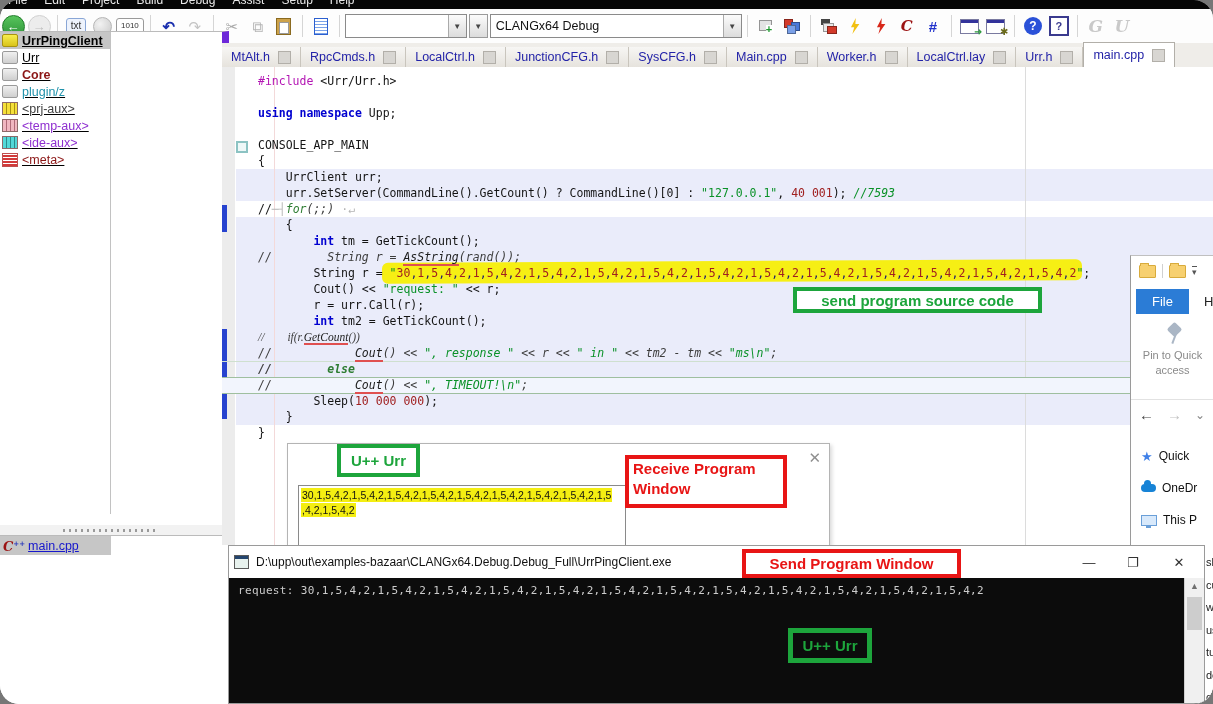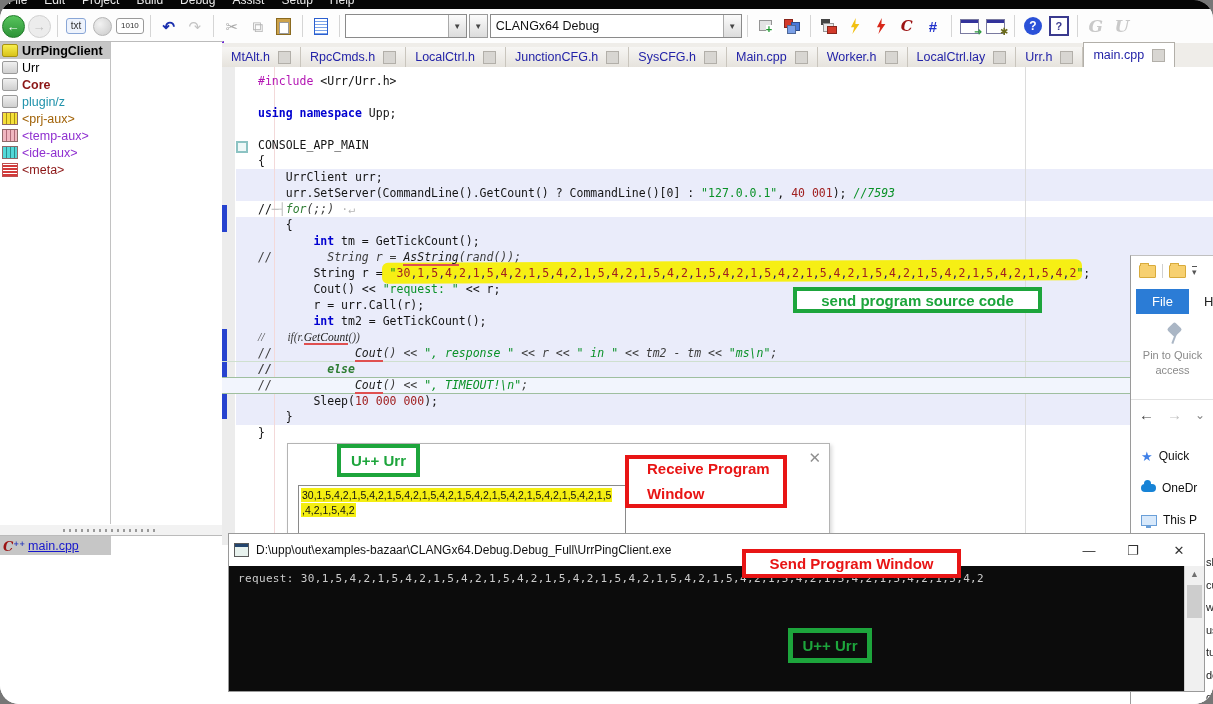--- a/index.html
+++ b/index.html
@@ -39,21 +39,21 @@
   .winico .ovr{position:absolute;right:-4px;bottom:-4px;font-size:10px;line-height:10px;}
   .cubes{position:relative;width:16px;height:14px;}
   .cubes i{position:absolute;width:7px;height:7px;border:1px solid rgba(0,0,0,.35);}
   .helpc{width:18px;height:18px;border-radius:50%;background:#2a51d8;color:#fff;font-weight:bold;font-size:12px;
          display:flex;align-items:center;justify-content:center;}
   .helpb{width:16px;height:16px;border:2px solid #3a3a8e;color:#3a3a8e;font-weight:bold;font-size:11px;
          display:flex;align-items:center;justify-content:center;background:#fff;}
   .gu{font-family:"DejaVu Serif",serif;font-weight:bold;font-size:17px;color:#c9c9c9;font-style:italic;margin:0 3px;}
 
   
-  #sidebar{left:0;top:41px;width:222px;height:482px;background:#fff;border-right:2px solid #6d28d9;border-top:1px solid #bbb;}
+  #sidebar{left:0;top:31px;width:222px;height:482px;background:#fff;border-right:7px solid #6d28d9;border-top:1px solid #bbb;text-decoration:underline;}
   #sidebar .coldiv{position:absolute;left:110px;top:0;bottom:0;width:1px;background:#c2c2c2;}
   .pkg-item{display:flex;align-items:center;height:17px;padding-left:2px;font-size:12.5px;cursor:default;}
   .pkg-item.sel{background:#c6c6c6;width:108px;}
   .pkg-ic{width:14px;height:13px;margin-right:4px;flex:0 0 14px;position:relative;}
   .ic-pkg-y{background:linear-gradient(#f7ee4e,#d9c31a);border:1px solid #a89310;border-radius:2px;height:11px;}
   .ic-pkg-g{background:linear-gradient(#f0f0f0,#cfcfcf);border:1px solid #9a9a9a;border-radius:2px;height:11px;}
   .ic-grid{height:11px;border:1px solid #8d6a6a;}
   .ic-grid-y{background:repeating-linear-gradient(90deg,#f5df3a 0 3px,#a89310 3px 4px),#f5df3a;}
   .ic-grid-c{background:repeating-linear-gradient(90deg,#53d8d8 0 3px,#2a8c8c 3px 4px),#53d8d8;}
   .ic-grid-p{background:repeating-linear-gradient(90deg,#f0b6c0 0 3px,#b06a78 3px 4px),#f0b6c0;}
@@ -124,40 +124,40 @@
 
   
   #recvwin{left:287px;top:443px;width:541px;height:102px;background:#fff;border:1px solid #b4b4b4;
            box-shadow:2px 2px 4px rgba(0,0,0,.15);}
   #recvwin .rclose{position:absolute;right:8px;top:5px;font-size:15px;color:#8f8f8f;}
   #recvwin .field{position:absolute;left:10px;top:41px;width:326px;height:60px;border:1px solid #8a8a8a;border-bottom:none;}
   #recvwin .rline{position:absolute;left:13px;font-size:10.5px;color:#111;background:#f4ee12;white-space:nowrap;
                   line-height:14px;padding:0 1px;}
 
   
-  #consolewin{left:228px;top:533px;width:977px;height:159px;background:#0c0c0c;border:1px solid #9a9a9a;box-sizing:border-box;}
+  #consolewin{left:228px;top:545px;width:977px;height:159px;background:#0c0c0c;border:1px solid #9a9a9a;box-sizing:border-box;}
   #consolewin .ctitle{position:absolute;left:0;top:0;width:100%;height:32px;background:#fff;display:flex;align-items:center;}
   .conico{position:relative;width:13px;height:12px;border:1px solid #5a5a5a;background:#e8f2ee;margin:0 7px 0 5px;}
   .conico::before{content:"";position:absolute;left:0;top:0;right:0;height:3px;background:#24456e;}
   .ctext{font-size:12px;color:#111;white-space:nowrap;}
   .cbtn{position:absolute;top:0;height:32px;display:flex;align-items:center;justify-content:center;
         font-size:13px;color:#333;}
   #consolewin .cout{position:absolute;left:9px;top:37px;font:11px/15px "DejaVu Sans Mono",monospace;
                     letter-spacing:0.35px;color:#cccccc;white-space:nowrap;}
   #consolewin .cscroll{position:absolute;right:0;top:32px;bottom:0;width:19px;background:#f0f0f0;border-left:1px solid #d0d0d0;}
   .cscroll .up{position:absolute;top:3px;left:0;width:19px;text-align:center;color:#707070;font-size:9px;}
   .cscroll .thumb{position:absolute;top:19px;left:2px;width:15px;height:33px;background:#cdcdcd;}
 
   
   .anno{box-sizing:border-box;display:flex;align-items:center;justify-content:center;
         font-weight:bold;font-size:15px;white-space:nowrap;}
   .anno.green{border:4px solid #1da53c;color:#1da53c;background:#fff;}
   .anno.green.onblack{background:transparent;border-width:5px;}
   .anno.red{border:4px solid #e81515;color:#e81515;background:#fff;}
-  .anno.multiline{flex-direction:column;align-items:flex-start;justify-content:space-between;padding-left:18px;line-height:20px;}
+  .anno.multiline{flex-direction:column;align-items:flex-start;justify-content:flex-start;padding-left:4px;line-height:20px;}
 </style>
 </head>
 <body>
 
 <div id="app">
 
   <div id="menubar" class="abs">
     <div class="mrow"><span>File</span><span>Edit</span><span>Project</span><span>Build</span><span>Debug</span><span>Assist</span><span>Setup</span><span>Help</span></div>
   </div>
 
@@ -288,21 +288,21 @@
         <div class="pkg-item">
           <span class="pkg-ic ic-pkg-g"></span>
           <span style="color: rgb(139, 21, 21); font-weight: bold;">Core</span>
         </div>
         <div class="pkg-item">
           <span class="pkg-ic ic-pkg-g"></span>
           <span style="color: rgb(31, 146, 171);">plugin/z</span>
         </div>
         <div class="pkg-item">
           <span class="pkg-ic ic-grid ic-grid-y"></span>
-          <span style="color: #a16207;">&lt;prj-aux&gt;</span>
+          <span style="color: #404040;">&lt;prj-aux&gt;</span>
         </div>
         <div class="pkg-item">
           <span class="pkg-ic ic-grid ic-grid-p"></span>
           <span style="color: rgb(143, 47, 208);">&lt;temp-aux&gt;</span>
         </div>
         <div class="pkg-item">
           <span class="pkg-ic ic-grid ic-grid-c"></span>
           <span style="color: rgb(143, 47, 208);">&lt;ide-aux&gt;</span>
         </div>
         <div class="pkg-item">

